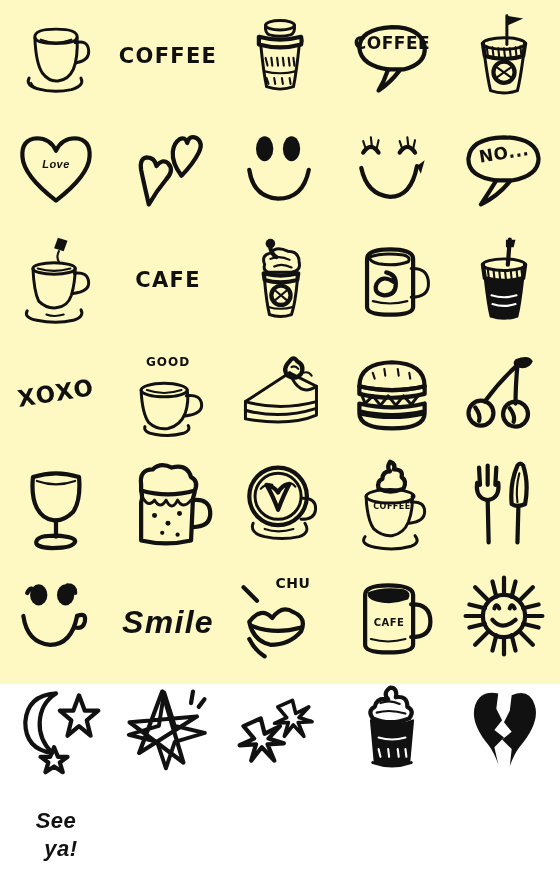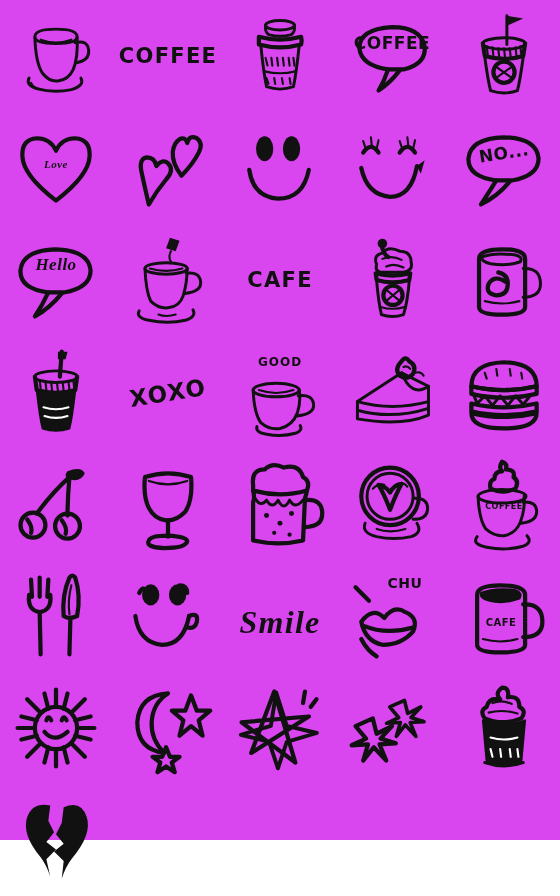--- a/index.html
+++ b/index.html
@@ -9,22 +9,22 @@
     background: #ffffff;
   }
   body {
     width: 560px;
     height: 896px;
     overflow: hidden;
     font-family: "DejaVu Sans", sans-serif;
   }
   #sheet {
     width: 560px;
-    height: 840px;
-    background: #d946ef;
+    height: 684px;
+    background: #fef9c3;
     display: grid;
     grid-template-columns: repeat(5, 112px);
     grid-template-rows: repeat(8, 112px);
     box-sizing: border-box;
   }
   .cell {
     width: 112px;
     height: 112px;
     display: flex;
     align-items: center;
@@ -80,21 +80,21 @@
     letter-spacing: 0.5px;
     line-height: 1;
     white-space: nowrap;
     pointer-events: none;
   }
   .w-big   { font-size: 21px; top: 46px; letter-spacing: 1.3px; }
   .w-mid   { font-size: 17px; top: 48px; }
   .w-small { font-size: 11px; top: 52px; }
   .w-tiny  { font-size: 8px;  top: 54px; }
   .skew-l { transform: rotate(-9deg); }
-  .scriptish { font-family: Liberation Serif, serif; font-style: italic; font-weight: bold; }
+  .scriptish { font-family: Liberation Sans, sans-serif; font-style: italic; font-weight: bold; }
 </style>
 </head>
 <body>
 
 <div id="sheet">
 
   <div class="cell">
     <svg viewBox="0 0 100 100">
       <path class="ink" d="M28 30 Q28 22 50 22 Q72 22 72 30 Q72 37 50 37 Q28 37 28 30 Z"></path>
       <path class="ink" d="M28 31 Q29 58 36 68 Q43 77 52 76 Q63 75 68 64 Q73 52 72 31"></path>
@@ -178,27 +178,20 @@
 
 
   <div class="cell">
     <svg viewBox="0 0 100 100">
       <path class="ink-fat" d="M50 18 Q84 19 86 40 Q86 58 58 63 L42 63 Q12 59 13 40 Q15 19 50 18 Z"></path>
       <path class="ink-fat" d="M42 63 Q34 76 26 88 Q44 79 56 64"></path>
     </svg>
     <div class="word w-mid skew-l" style="top:33px;">NO...</div>
   </div>
 
-  <div class="cell">
-    <svg viewBox="0 0 100 100">
-      <path class="ink-fat" d="M50 18 Q84 19 86 40 Q86 58 58 63 L42 63 Q12 59 13 40 Q15 19 50 18 Z"></path>
-      <path class="ink-fat" d="M42 63 Q36 76 28 88 Q44 79 56 64"></path>
-    </svg>
-    <div class="word w-mid scriptish" style="top:32px;">Hello</div>
-  </div>
 
   <div class="cell">
     <svg viewBox="0 0 100 100">
       <path class="solid" d="M52 6 L62 9 L58 20 L48 17 Z"></path>
       <path class="ink-thin" d="M53 20 Q50 26 53 31"></path>
       <ellipse class="ink" cx="48" cy="38" rx="22" ry="6"></ellipse>
       <path class="ink-thin" d="M31 38 Q48 43 65 38"></path>
       <path class="ink" d="M26 38 Q27 62 32 72 Q40 80 50 79 Q62 78 66 66 Q70 52 70 38"></path>
       <path class="ink" d="M69 43 Q83 41 84 52 Q85 62 68 64"></path>
       <path class="ink" d="M20 82 Q16 89 30 92 Q50 96 68 92 Q80 88 76 81"></path>
@@ -440,14 +433,19 @@
     </svg>
   </div>
 
   <div class="cell">
     <svg viewBox="0 0 100 100">
       <path class="solid" d="M44 14 Q26 10 20 26 Q14 44 34 68 Q40 76 44 88 L40 70 L50 60 L40 52 L48 42 L42 30 Z"></path>
       <path class="solid" d="M58 16 Q76 8 82 26 Q88 44 66 70 Q60 78 56 90 L58 72 L48 62 L58 54 L50 44 L56 32 Z"></path>
     </svg>
   </div>
 
+  <div class="cell">
+    <svg viewBox="0 0 100 100"></svg>
+    <div class="word scriptish" style="top:26px; font-size:22px;">See</div>
+    <div class="word scriptish" style="top:54px; font-size:22px; left:10px;">ya!</div>
+  </div>
 
 </div>
 
 </body></html>

